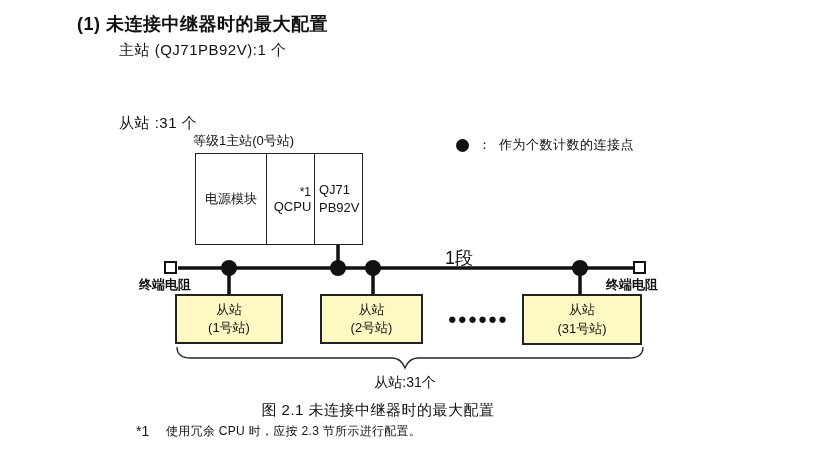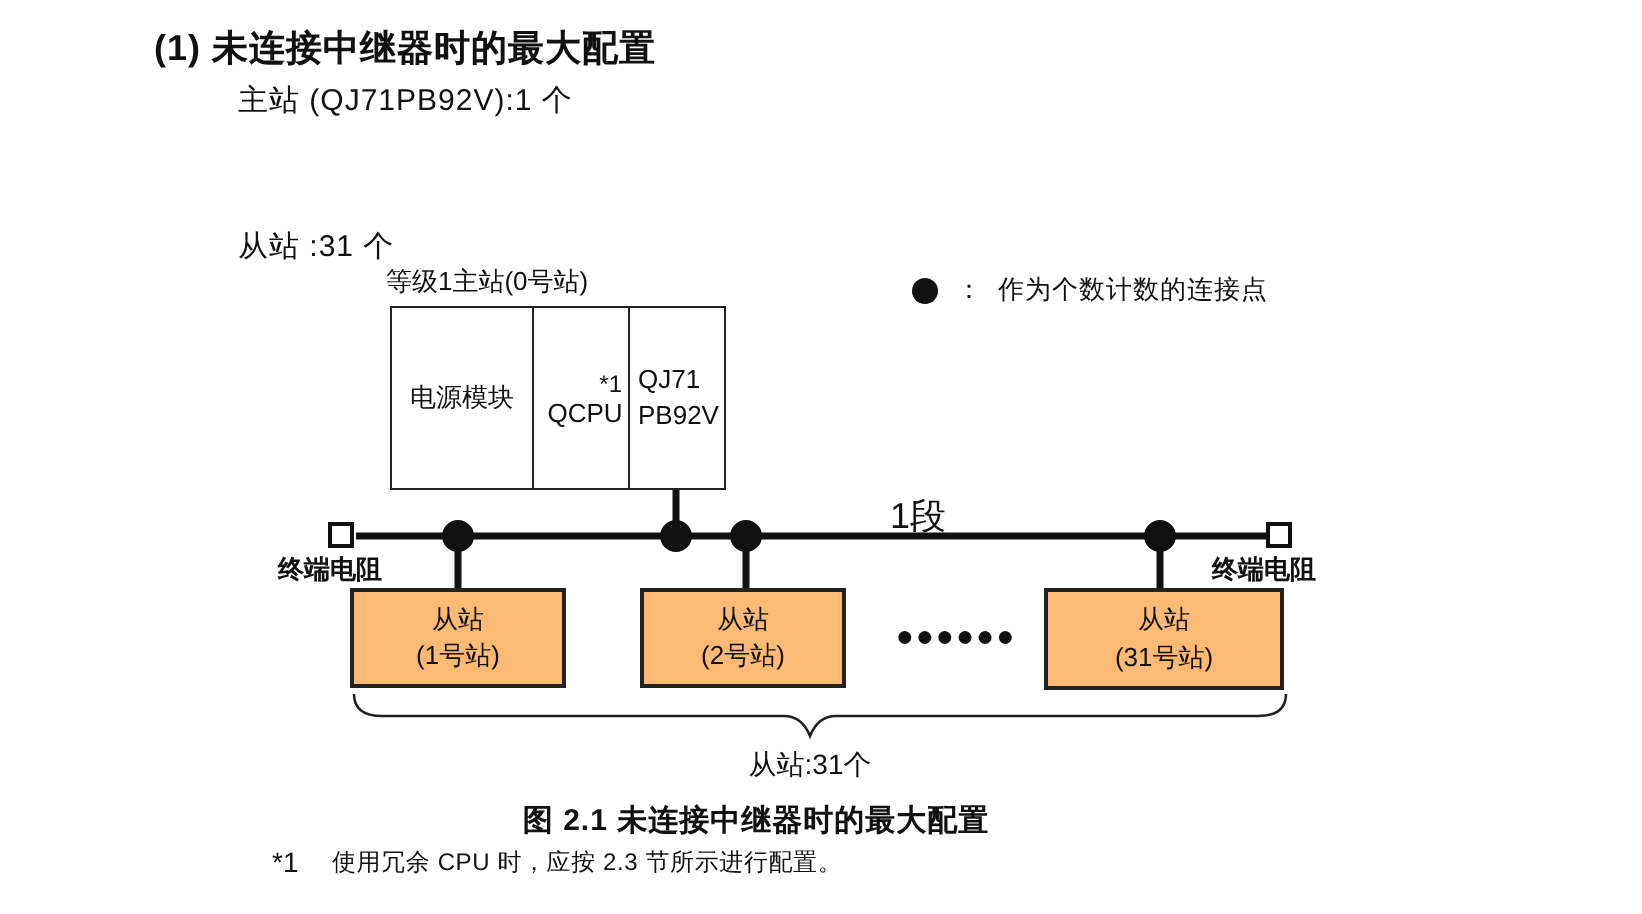--- a/index.html
+++ b/index.html
@@ -51,31 +51,31 @@
   .term-right { left: 633px; top: 261px; }
   .term-label { font-size: 13px; white-space: nowrap; font-weight: bold; }
   .term-label-left  { left: 139px; top: 276px; }
   .term-label-right { left: 606px; top: 276px; }
 
   .slave-box {
     border: 2px solid #222;
     display: flex; flex-direction: column;
     align-items: center; justify-content: center;
     font-size: 13px; line-height: 1.4; text-align: center;
-    background: #fdba74;
+    background: #fef9c3;
   }
   .slave1  { left: 175px; top: 294px; width: 108px; height: 50px; }
   .slave2  { left: 320px; top: 294px; width: 103px; height: 50px; }
   .slave31 { left: 522px; top: 294px; width: 120px; height: 51px; }
 
   .ellipsis { left: 441px; top: 310px; width: 74px; text-align: center; font-size: 15px; letter-spacing: 1px; white-space: nowrap; }
 
   .brace-label { left: 345px; top: 374px; width: 120px; text-align: center; font-size: 14px; white-space: nowrap; }
 
-  .caption { left: 0; top: 401px; width: 756px; text-align: center; font-size: 15px; font-weight: bold; letter-spacing: 0.5px; }
+  .caption { left: 0; top: 401px; width: 756px; text-align: center; font-size: 15px; font-weight: normal; letter-spacing: 0.5px; }
 
   .footnote-marker { left: 136px; top: 423px; font-size: 14px; }
   .footnote-text { left: 166px; top: 423px; font-size: 12px; white-space: nowrap; letter-spacing: 0.3px; }
 
   svg.overlay { position: absolute; left: 0; top: 0; }
 </style>
 </head>
 <body>
 
 <div class="page">

